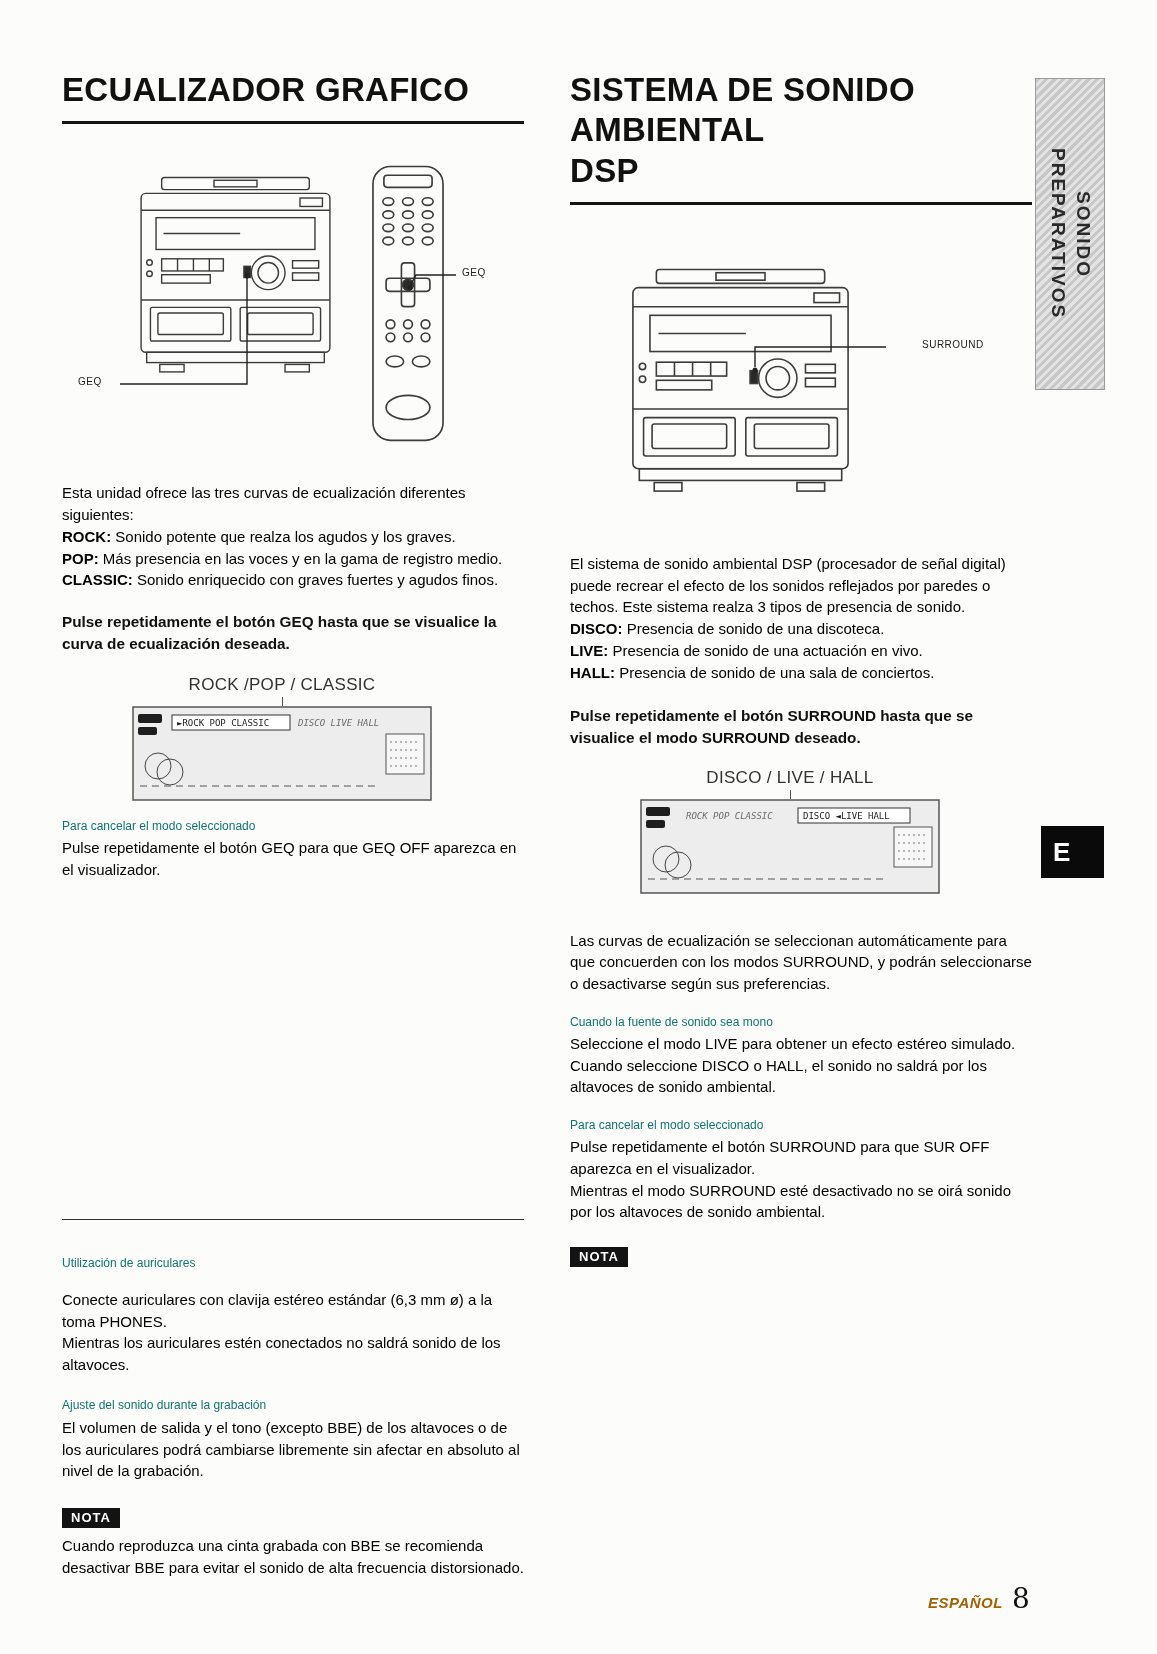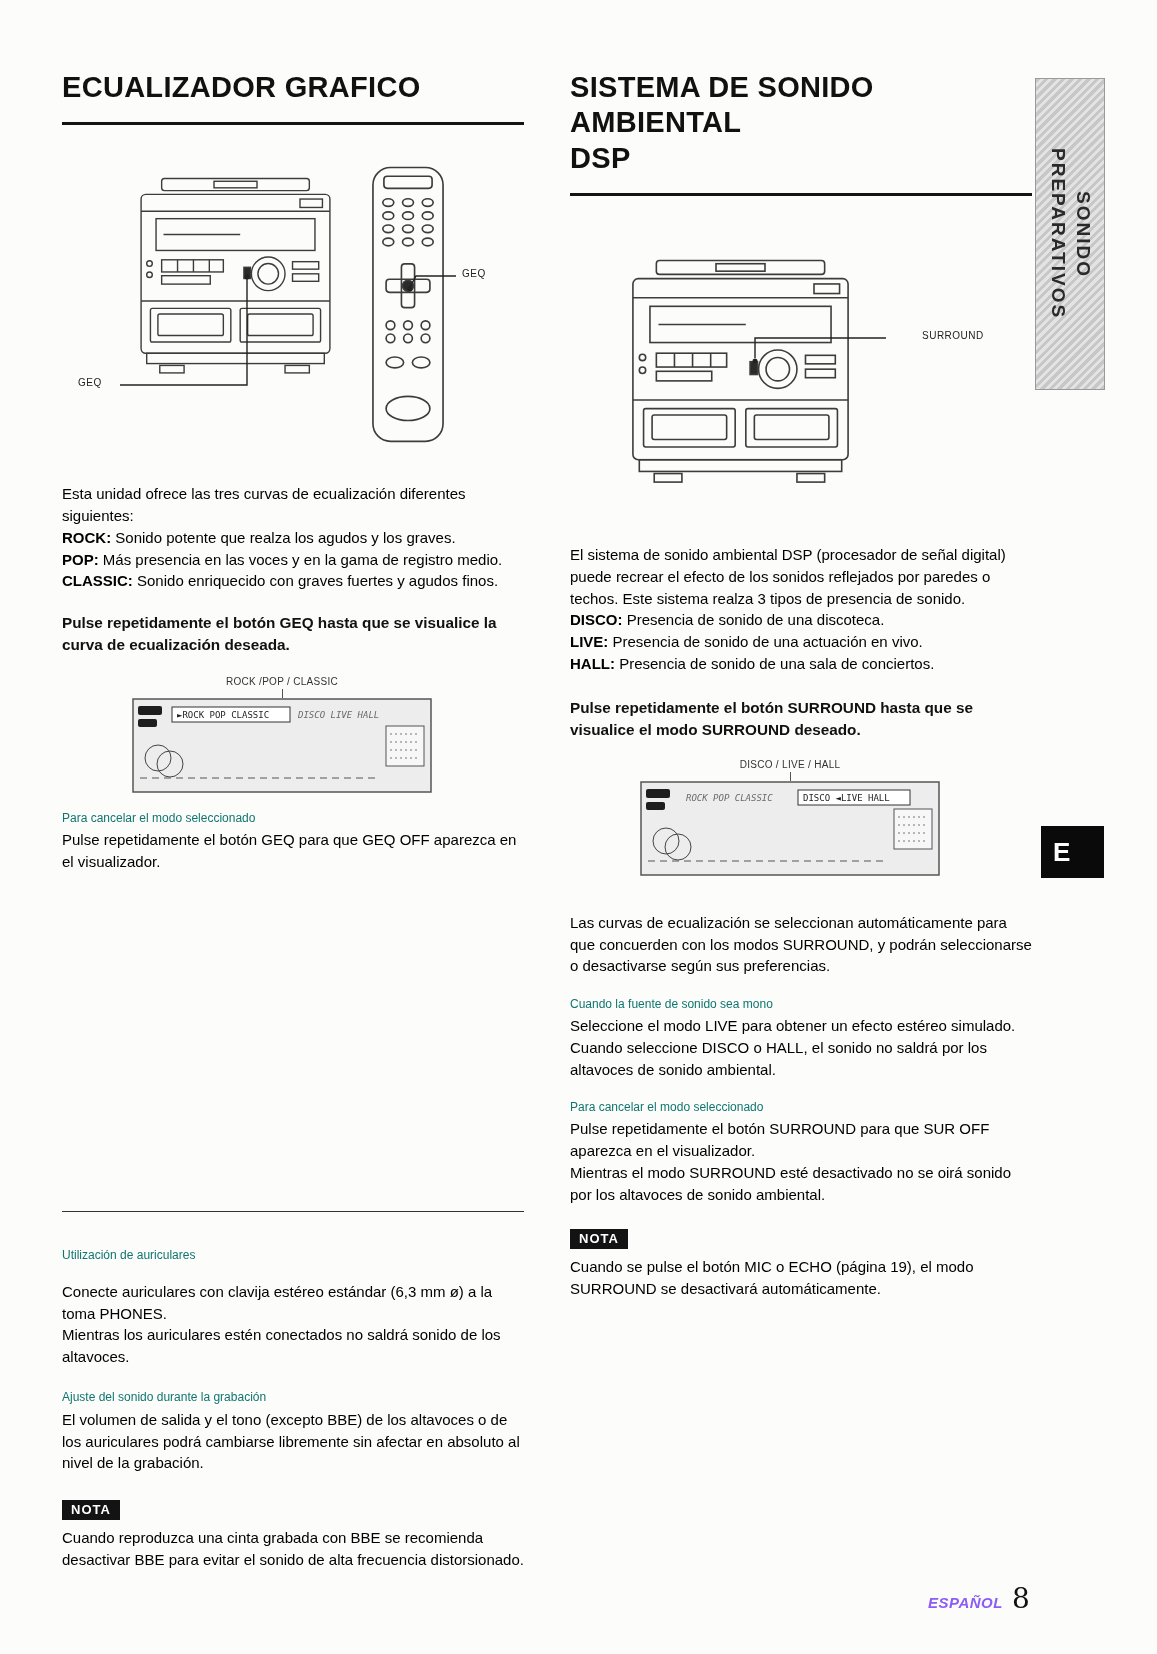--- a/index.html
+++ b/index.html
@@ -3,57 +3,57 @@
 <meta charset="utf-8">
 <style>
   * { margin:0; padding:0; box-sizing:border-box; }
   html,body { width:1157px; height:1654px; }
   body { background:#fcfcfb; font-family:"Liberation Sans",sans-serif; color:#1e1e1e; position:relative; overflow:hidden; }
 
   .col { position:absolute; top:70px; width:462px; }
   .col-left { left:62px; }
   .col-right { left:570px; }
 
-  .title { font-size:29px; font-weight:bold; letter-spacing:0.3px; line-height:1.22;
-           padding-bottom:17px; border-bottom:3px solid #141414; color:#111; }
+  .title { font-size:33px; font-weight:bold; letter-spacing:0.3px; line-height:1.22;
+           padding-bottom:11px; border-bottom:3px solid #141414; color:#111; }
 
   .p { font-size:15px; line-height:1.45; color:#000000; }
   .bold { font-weight:bold; font-size:15.3px; color:#111; }
   .subhead { font-weight:normal; font-size:12px; color:#0f766e; }
 
   .mode-line b { font-weight:bold; }
 
   .fig { position:relative; }
   .fig svg { position:absolute; }
   .fig-label { position:absolute; font-size:10px; font-weight:normal; color:#222; letter-spacing:0.5px; }
   .leaders { left:0; top:0; }
 
   .caption-wrap { width:300px; margin-left:70px; text-align:center; }
-  .caption { font-size:10px; color:#333; letter-spacing:0.3px; }
+  .caption { font-size:17px; color:#333; letter-spacing:0.3px; }
   .tick { width:1px; height:9px; background:#555; margin:2px auto 0; }
 
   .display-svg { display:block; margin-left:70px; }
   .dtext { font-family:"DejaVu Sans Mono",monospace; font-size:9px; fill:#1d1d1d; }
   .dim { fill:#6a6a6a; font-style:italic; }
 
   .divider { border:none; border-top:1.5px solid #333; width:100%; }
 
   .nota { display:inline-block; background:#131313; color:#fff; font-weight:bold;
           font-size:13px; letter-spacing:1px; padding:2px 9px 3px; }
 
   .side-tab { position:absolute; left:1035px; top:78px; width:70px; height:312px;
     background:repeating-linear-gradient(135deg,#c7c7c7 0 3px,#e3e3e3 3px 6px);
     border:1px solid #9a9a9a; display:flex; align-items:center; justify-content:center; gap:3px; }
   .vtext { writing-mode:vertical-rl; font-weight:bold; font-size:19px; letter-spacing:2px; color:#2a2a2a; }
 
   .e-tab { position:absolute; left:1041px; top:826px; width:63px; height:52px; background:#0a0a0a;
     color:#fff; font-weight:bold; font-size:26px; display:flex; align-items:center; padding-left:12px; }
 
   .footer { position:absolute; left:928px; top:1582px; display:flex; align-items:baseline; gap:9px; }
-  .footer-lang { font-style:italic; font-weight:bold; font-size:15px; letter-spacing:0.5px; color:#8b5cf6; }
+  .footer-lang { font-style:italic; font-weight:bold; font-size:15px; letter-spacing:0.5px; color:#a16207; }
   .footer-num { font-size:28px; font-family:"DejaVu Serif",serif; color:#111; }
 </style>
 </head>
 <body>
 
 <div class="col col-left">
 
   <h1 class="title">ECUALIZADOR GRAFICO</h1>
 
   <div class="fig" style="margin-top:38px; height:302px;">
@@ -264,21 +264,20 @@
   <p class="subhead" style="margin-top:20px">Cuando la fuente de sonido sea mono</p>
   <p class="p" style="margin-top:4px">Seleccione el modo LIVE para obtener un efecto estéreo simulado. Cuando seleccione DISCO o HALL, el sonido no saldrá por los altavoces de sonido ambiental.</p>
 
   <p class="subhead" style="margin-top:20px">Para cancelar el modo seleccionado</p>
   <p class="p" style="margin-top:4px">Pulse repetidamente el botón SURROUND para que SUR OFF aparezca en el visualizador.</p>
   <p class="p">Mientras el modo SURROUND esté desactivado no se oirá sonido por los altavoces de sonido ambiental.</p>
 
   <div style="margin-top:24px">
     <span class="nota">NOTA</span>
   </div>
-  <p class="p" style="margin-top:7px">Cuando se pulse el botón MIC o ECHO (página 19), el modo SURROUND se desactivará automáticamente.</p>
 
 </div>
 
 <div class="side-tab">
   <span class="vtext">PREPARATIVOS</span>
   <span class="vtext">SONIDO</span>
 </div>
 
 <div class="e-tab">
   <span>E</span>

